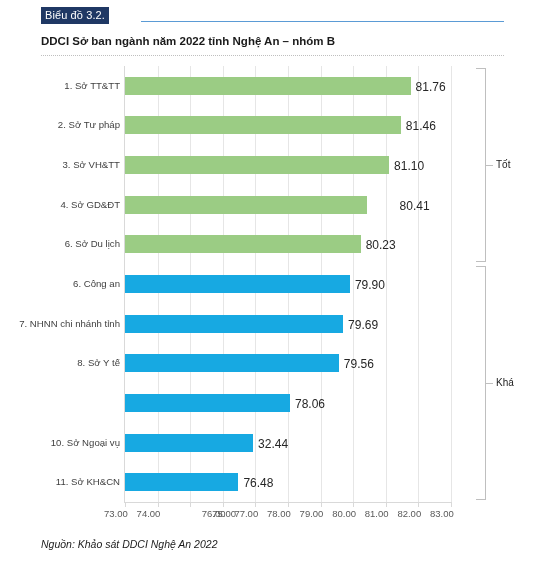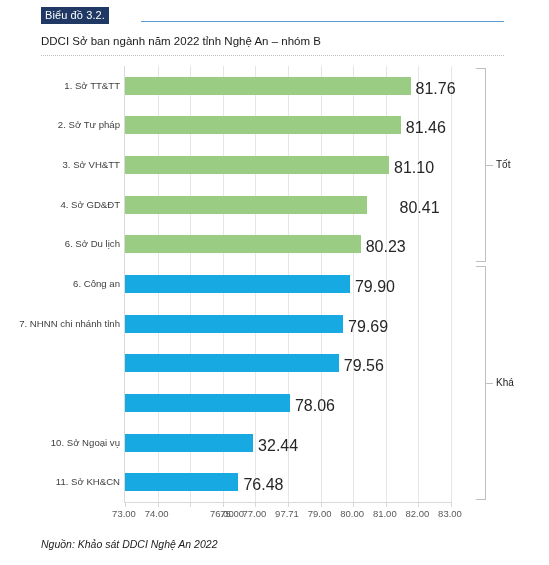--- a/index.html
+++ b/index.html
@@ -49,21 +49,21 @@
     top: 15px;
     border-top: 1px solid #5b9bd5;
     height: 0;
   }
 
   .fig-subtitle {
     position: absolute;
     left: 41px;
     top: 35px;
     font-size: 11.5px;
-    font-weight: normal;
+    font-weight: bold;
     color: #1a1a1a;
     white-space: nowrap;
   }
   .fig-sub-rule {
     position: absolute;
     left: 41px;
     right: 45px;
     top: 55px;
     height: 0;
     border-top: 1px dotted #bfbfbf;
@@ -99,21 +99,20 @@
     bottom: -5px;
     width: 0;
     height: 5px;
     border-left: 1px solid #d9d9d9;
   }
   .tick-label {
     position: absolute;
     top: 508px;
     font-size: 9.5px;
     color: #595959;
-    text-align: center;
     width: 40px;
     margin-left: -20px;
     white-space: nowrap;
   }
 
   
   .bar {
     position: absolute;
     left: 0;
     height: 18px;
@@ -124,21 +123,21 @@
     position: absolute;
     left: 0;
     width: 116px;
     text-align: right;
     font-size: 9.6px;
     color: #3f3f3f;
     white-space: nowrap;
   }
   .val-label {
     position: absolute;
-    font-size: 16px;
+    font-size: 12px;
     color: #262626;
     white-space: nowrap;
   }
 
   
   .bracket {
     position: absolute;
     border: 1px solid #bfbfbf;
     border-left: none;
     width: 10px;
@@ -217,40 +216,41 @@
       <div class="bar fair" style="width: 113.448px; top: 407.182px;"></div>
     </div>
 
   <div class="fig-source">Nguồn: Khảo sát DDCI Nghệ An 2022</div>
 
 <div class="tick-label" style="left: 124px;">73.00</div>
     <div class="tick-label" style="left: 156.6px;">74.00</div>
     <div class="tick-label" style="left: 189.2px; padding-left: 43px;">75.00</div>
     <div class="tick-label" style="left: 221.8px;">76.00</div>
     <div class="tick-label" style="left: 254.4px;">77.00</div>
-    <div class="tick-label" style="left: 287px;">97.71</div>
+    <div class="tick-label" style="left: 287px;">78.00</div>
     <div class="tick-label" style="left: 319.6px;">79.00</div>
     <div class="tick-label" style="left: 352.2px;">80.00</div>
     <div class="tick-label" style="left: 384.8px;">81.00</div>
     <div class="tick-label" style="left: 417.4px;">82.00</div>
     <div class="tick-label" style="left: 450px;">83.00</div>
     <div class="row-label" style="left: 4px; top: 79.8182px;">1. Sở TT&amp;TT</div>
     <div class="val-label" style="left: 415.576px; top: 79.8182px;">81.76</div>
     <div class="row-label" style="left: 4px; top: 119.455px;">2. Sở Tư pháp</div>
     <div class="val-label" style="left: 405.796px; top: 119.455px;">81.46</div>
     <div class="row-label" style="left: 4px; top: 159.091px;">3. Sở VH&amp;TT</div>
     <div class="val-label" style="left: 394.06px; top: 159.091px;">81.10</div>
     <div class="row-label" style="left: 4px; top: 198.727px;">4. Sở GD&amp;ĐT</div>
     <div class="val-label" style="left: 371.566px; top: 198.727px; margin-left: 28px;">80.41</div>
     <div class="row-label" style="left: 4px; top: 238.364px;">6. Sở Du lịch</div>
     <div class="val-label" style="left: 365.698px; top: 238.364px;">80.23</div>
     <div class="row-label" style="left: 4px; top: 278px;">6. Công an</div>
     <div class="val-label" style="left: 354.94px; top: 278px;">79.90</div>
     <div class="row-label" style="left: 4px; top: 317.636px;">7. NHNN chi nhánh tỉnh</div>
     <div class="val-label" style="left: 348.094px; top: 317.636px;">79.69</div>
+    <div class="row-label" style="left: 4px; top: 357.273px;">8. Sở Y tế</div>
     <div class="val-label" style="left: 343.856px; top: 357.273px;">79.56</div>
     <div class="val-label" style="left: 294.956px; top: 396.909px;">78.06</div>
     <div class="row-label" style="left: 4px; top: 436.545px;">10. Sở Ngoại vụ</div>
     <div class="val-label" style="left: 258.118px; top: 436.545px;">32.44</div>
     <div class="row-label" style="left: 4px; top: 476.182px;">11. Sở KH&amp;CN</div>
     <div class="val-label" style="left: 243.448px; top: 476.182px;">76.48</div>
     <div class="bracket" style="left: 476px; top: 67.9818px; height: 194.218px;"></div>
     <div class="bracket-stem" style="left: 486px; top: 165.091px;"></div>
     <div class="bracket-label" style="left: 496px; top: 159.091px;">Tốt</div>
     <div class="bracket" style="left: 476px; top: 266.164px; height: 233.855px;"></div>

